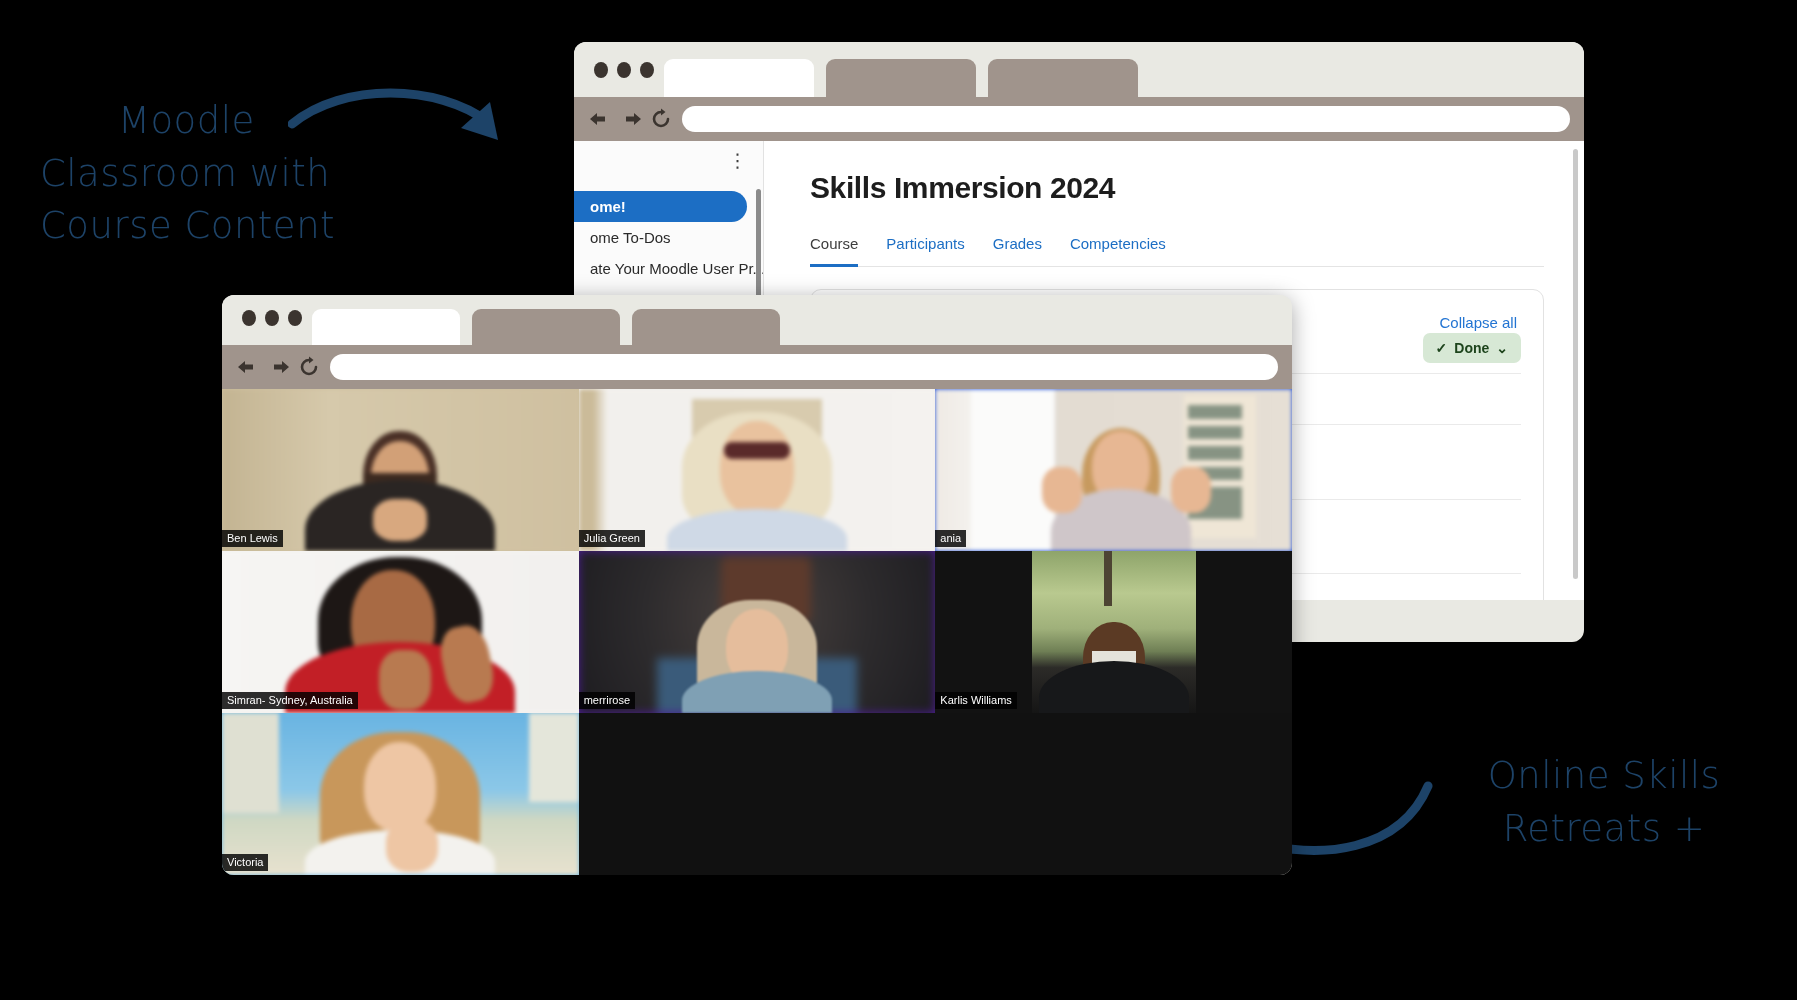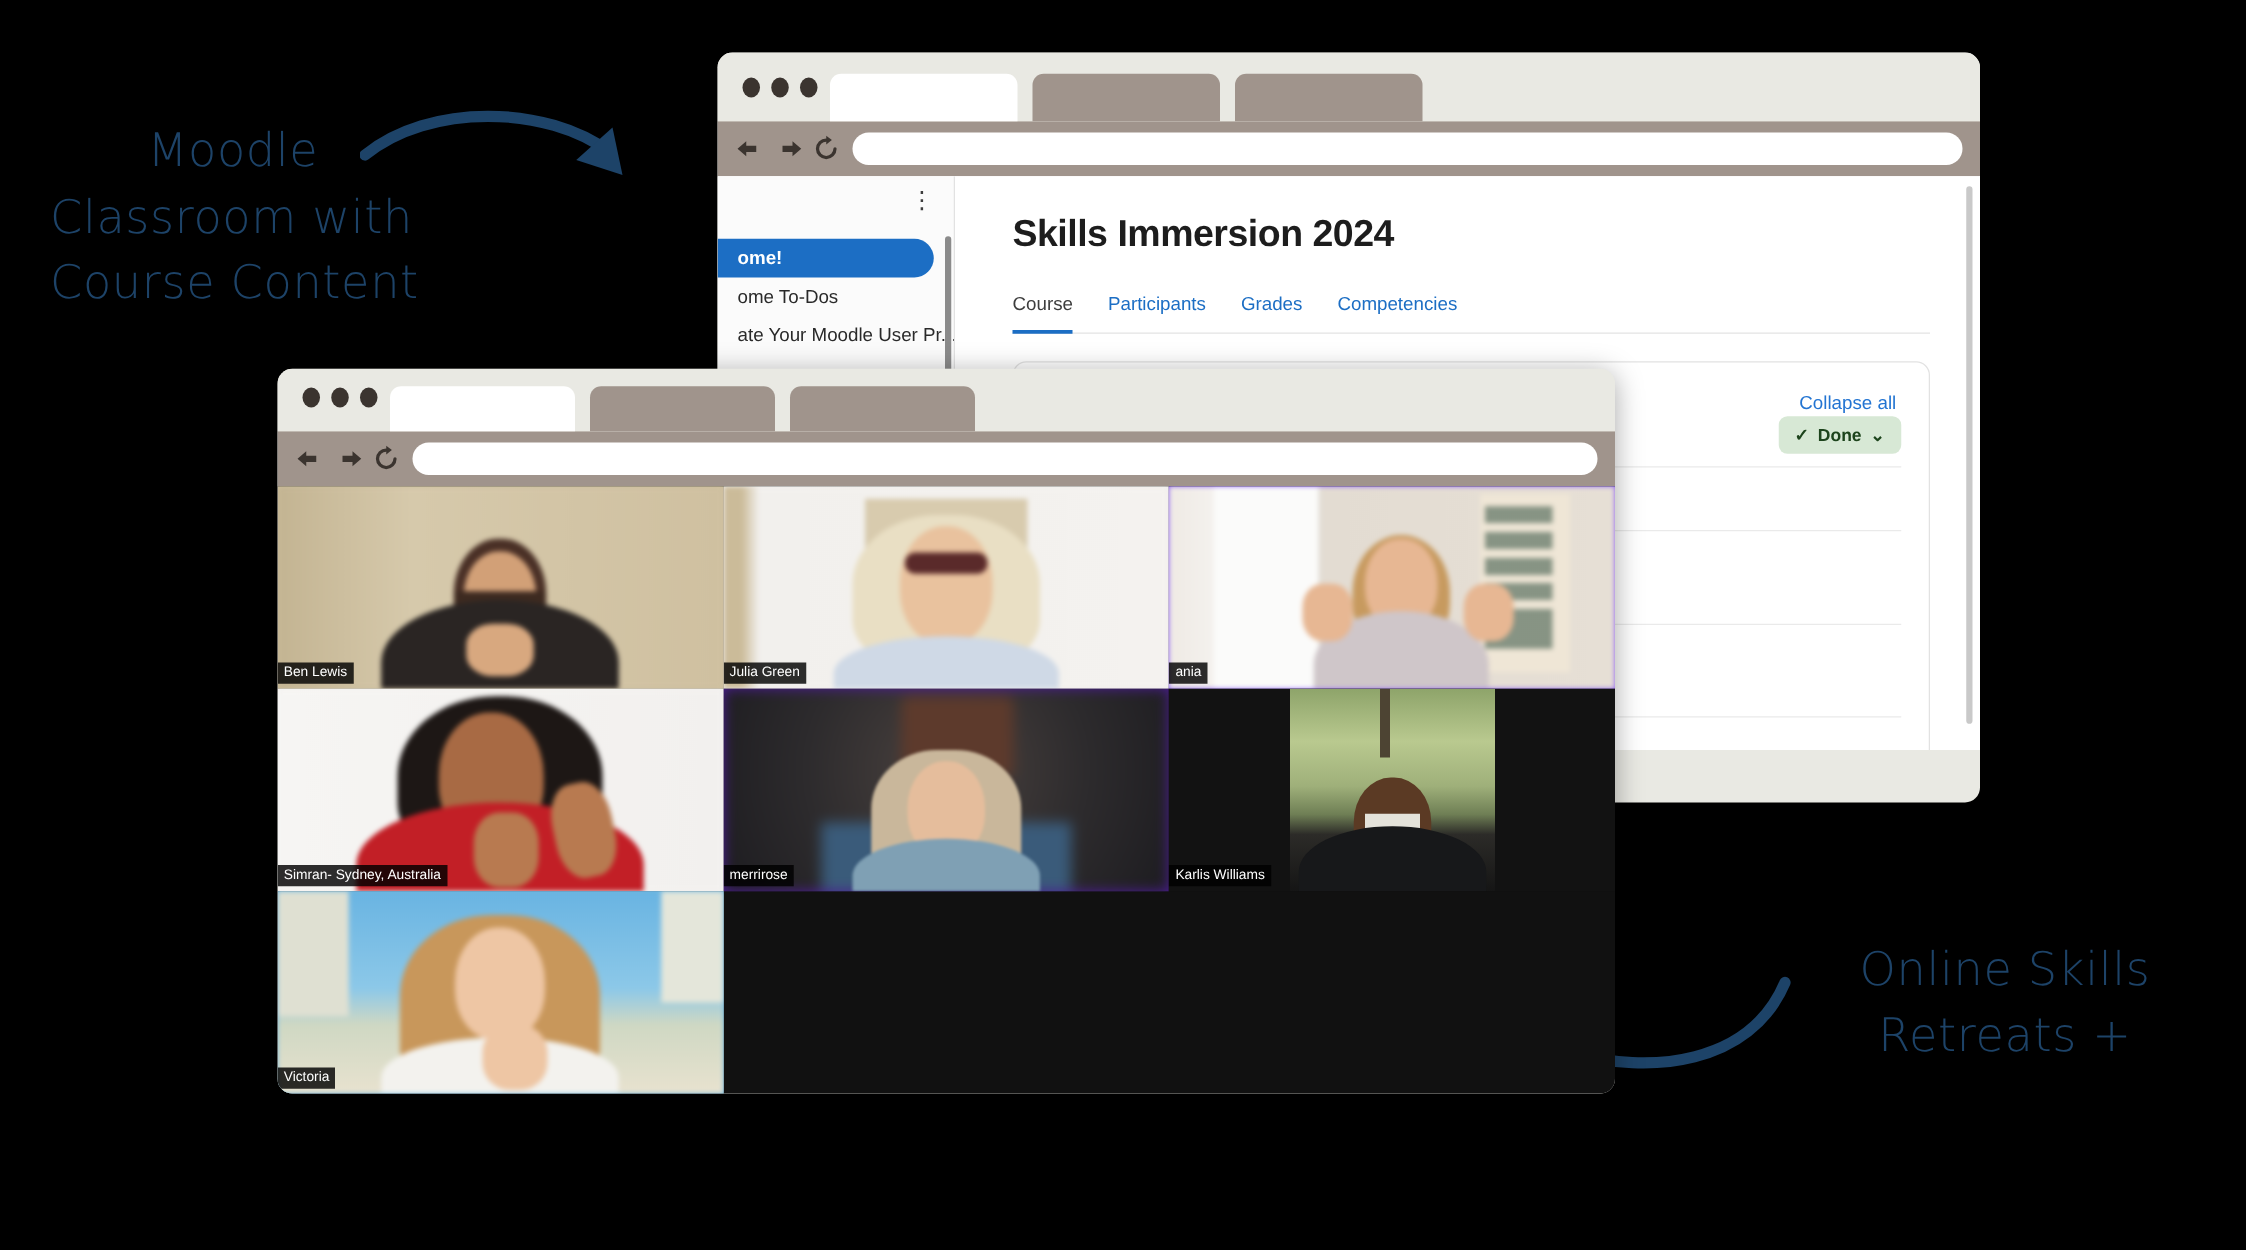--- a/index.html
+++ b/index.html
@@ -281,21 +281,21 @@
           <div class="blurwrap" style="background:linear-gradient(90deg,#cbbb99 0%,#cbbb99 4%,#f2f0ed 8%,#f4f2ef 100%);">
             <div style="position:absolute;left:50%;top:6%;transform:translateX(-50%);width:130px;height:150px;background:#d8cbae;border-radius:0 0 6px 6px;"></div>
             <div style="position:absolute;left:50%;top:14%;transform:translateX(-50%);width:150px;height:74%;background:#e9dfc4;border-radius:46% 46% 30% 30%;"></div>
             <div class="head" style="position:absolute;left:50%;top:20%;transform:translateX(-50%);width:74px;height:94px;background:#e9c29e;"></div>
             <div style="position:absolute;left:50%;top:33%;transform:translateX(-50%);width:66px;height:17px;background:#5a2a2a;border-radius:8px;"></div>
             <div class="body" style="position:absolute;left:50%;bottom:0;transform:translateX(-50%);width:180px;height:26%;background:#cfd9e6;"></div>
           </div>
           <span class="vname">Julia Green</span>
         </div>
 
-        <div class="vtile" style="background:#8b5cf6;">
+        <div class="vtile" style="background:#1d4ed8;">
           <div class="blurwrap" style="background:linear-gradient(90deg,#efeae4 0%,#f6f5f3 16%,#f6f5f3 28%,#e3dcd2 34%,#e6dfd5 100%);">
             <div style="position:absolute;left:10%;top:0;width:24%;height:100%;background:#fbfbfa;border-right:2px solid #ddd8d0;"></div>
             <div style="position:absolute;right:10%;top:4%;width:72px;height:88%;background:#efe6d6;"></div>
             <div style="position:absolute;right:14%;top:10%;width:54px;height:70%;background:linear-gradient(180deg,#6d7f6f 0 12%,#efe6d6 12% 18%,#6d7f6f 18% 30%,#efe6d6 30% 36%,#6d7f6f 36% 48%,#efe6d6 48% 54%,#6d7f6f 54% 66%,#efe6d6 66% 72%,#6d7f6f 72% 84%);opacity:.8;"></div>
             <div class="head" style="position:absolute;left:52%;top:26%;transform:translateX(-50%);width:58px;height:72px;background:#e7b793;"></div>
             <div style="position:absolute;left:52%;top:24%;transform:translateX(-50%);width:78px;height:92px;background:#c79a5f;border-radius:50% 50% 40% 40%;z-index:-1;"></div>
             <div class="body" style="position:absolute;left:52%;bottom:0;transform:translateX(-50%);width:140px;height:38%;background:#cfc6c9;"></div>
             <div style="position:absolute;left:30%;top:48%;width:40px;height:46px;background:#e7b793;border-radius:40%;"></div>
             <div style="position:absolute;left:66%;top:48%;width:40px;height:46px;background:#e7b793;border-radius:40%;"></div>
           </div>

